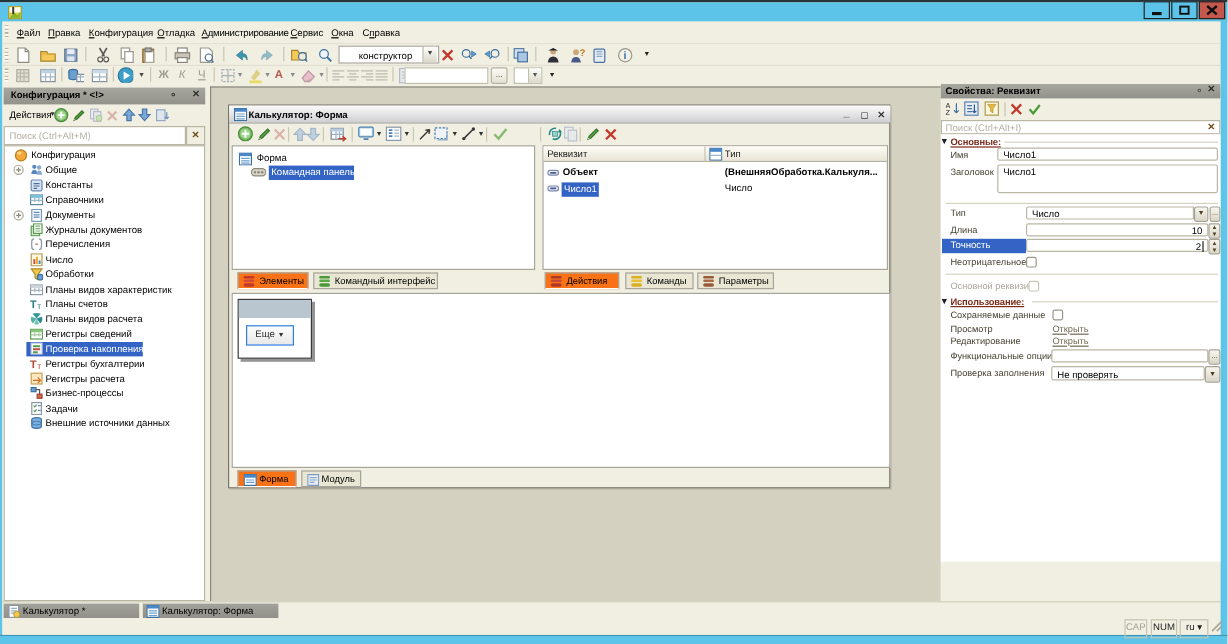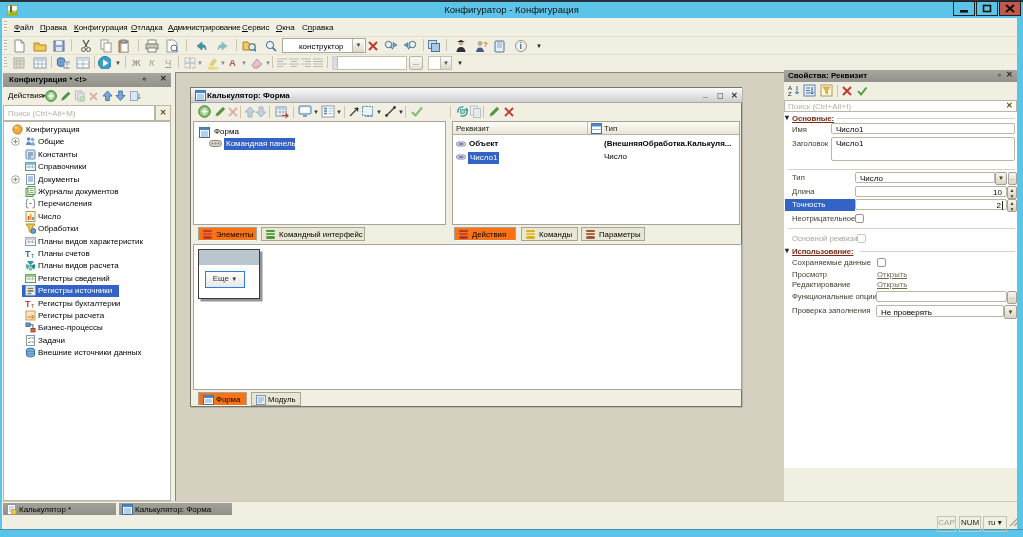--- a/index.html
+++ b/index.html
@@ -65,21 +65,20 @@
   <div id="lbord"></div>
     <div id="rbord"></div>
     <div id="bbord"></div>
 
   <svg class="abs" style="left:7px;top:5px" width="11" height="11">
       <rect x="0" y="0" width="11" height="11" rx="1.5" fill="#ddca3e" stroke="#9a8a20"></rect>
       <rect x="1" y="1" width="9" height="4.5" fill="#fcfbee"></rect>
       <path d="M1 10 L5 5.5 L7.5 8 L10 4.5 L10 10 Z" fill="#8ab82e"></path>
       <rect x="3.2" y="0.8" width="1.6" height="6" fill="#3a3a30"></rect>
     </svg>
-  <div id="title">Конфигуратор - Конфигурация</div>
   <div class="wbtn" style="left:953px;width:22px;background:#5bc4e8"><svg width="20" height="13">
         <rect x="6" y="8" width="8" height="2.6" fill="#111"></rect>
       </svg></div>
   <div class="wbtn" style="left:976px;width:22px;background:#5bc4e8"><svg width="20" height="13">
         <rect x="6.5" y="3.5" width="7" height="6" fill="none" stroke="#111" stroke-width="1.6"></rect>
       </svg></div>
   <div class="wbtn" style="left:999px;width:22px;background:#c4584c"><svg width="20" height="13">
         <path d="M6 3 L14 10 M14 3 L6 10" stroke="#111" stroke-width="2"></path>
       </svg></div>
   <div id="menubar">
@@ -423,21 +422,21 @@
           <span class="lbl" style="left:34px">Регистры сведений</span>
         </div>
       <div class="trow" style="top:163.2px">
           <div style="position:absolute;left:18px;top:-0.5px;width:97px;height:12.4px;background:#3363c4"></div>
           <svg class="ticon" style="left:21px" width="11" height="11">
             <rect x="1" y="1" width="9" height="9" fill="#fff" stroke="#c8d0e0"></rect>
             <path d="M2.5 3.5h6" stroke="#50a050" stroke-width="1.6"></path>
             <path d="M2.5 6h6" stroke="#c04a3a" stroke-width="1.6"></path>
             <path d="M2.5 8.5h4" stroke="#50a050" stroke-width="1.6"></path>
           </svg>
-          <span class="lbl" style="left:34px;color:#fff">Регистры источники</span>
+          <span class="lbl" style="left:34px;color:#fff">Проверка накопления</span>
         </div>
       <div class="trow" style="top:175.6px">
           <svg class="ticon" style="left:21px" width="11" height="11">
             <text x="0" y="8.5" font-size="9" font-weight="bold" fill="#b04a3a">Т</text>
             <text x="6" y="9.5" font-size="7" fill="#b04a3a">т</text>
           </svg>
           <span class="lbl" style="left:34px">Регистры бухгалтерии</span>
         </div>
       <div class="trow" style="top:188px">
           <svg class="ticon" style="left:21px" width="11" height="11">

